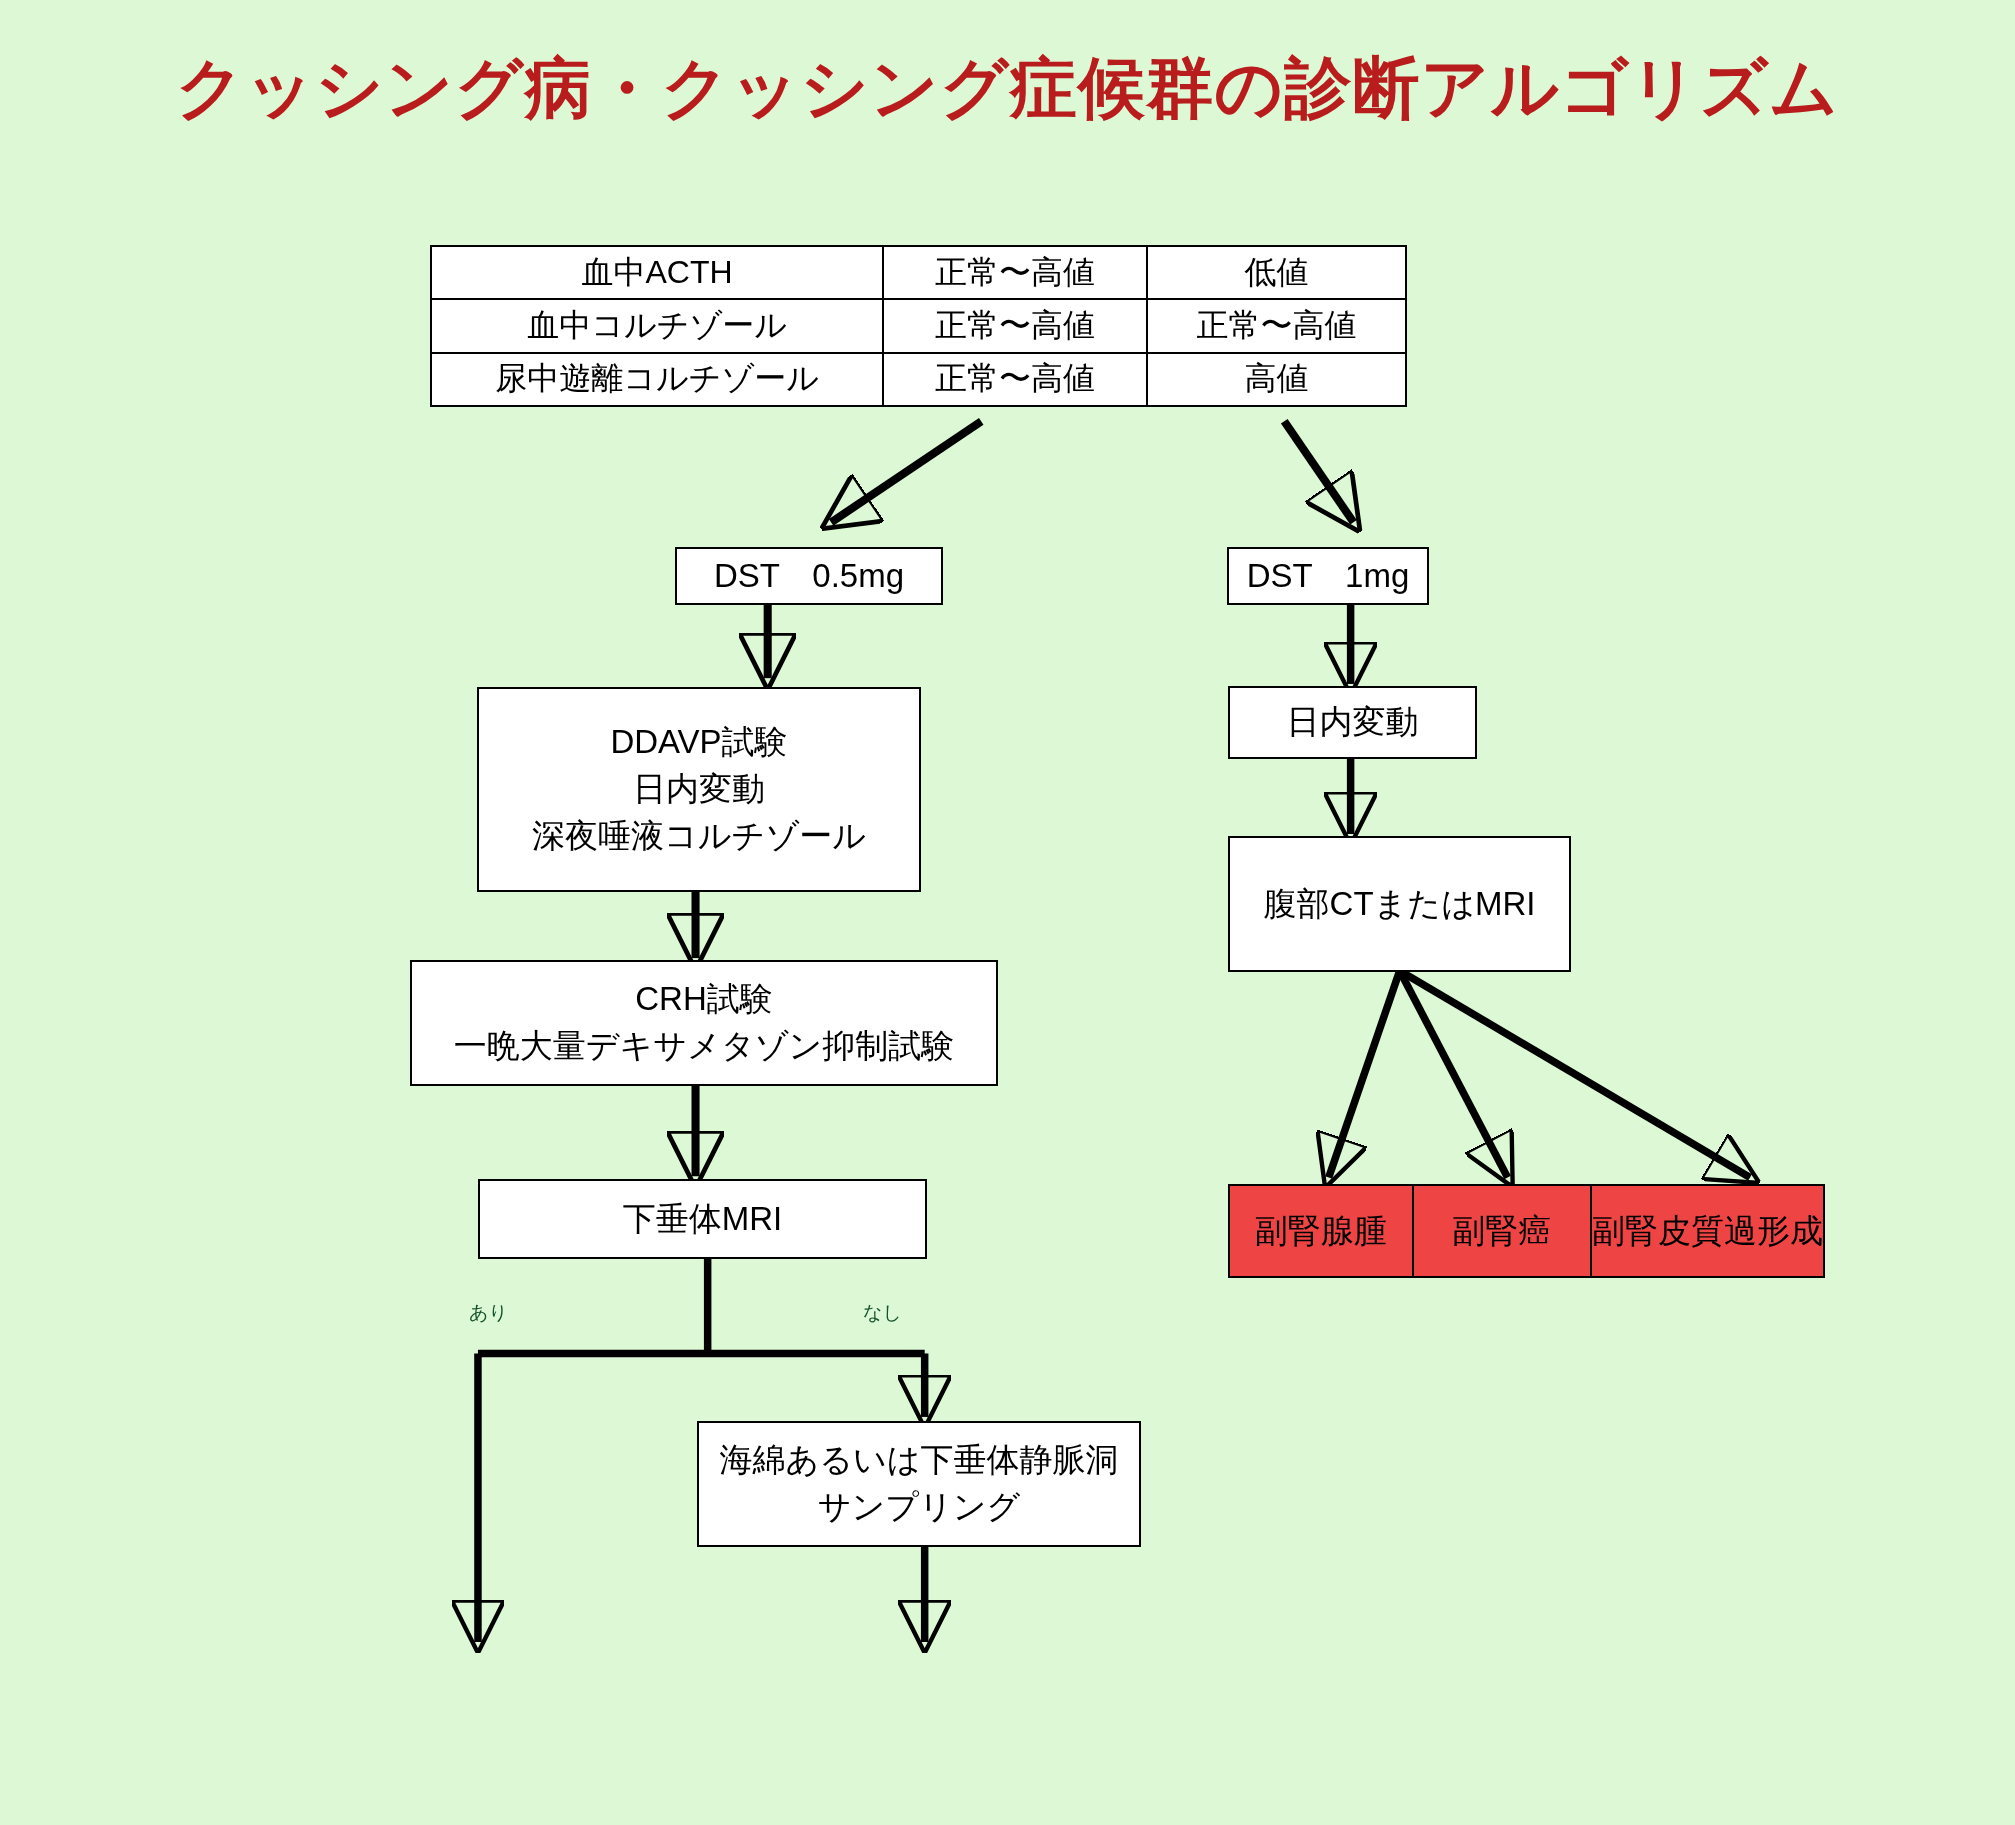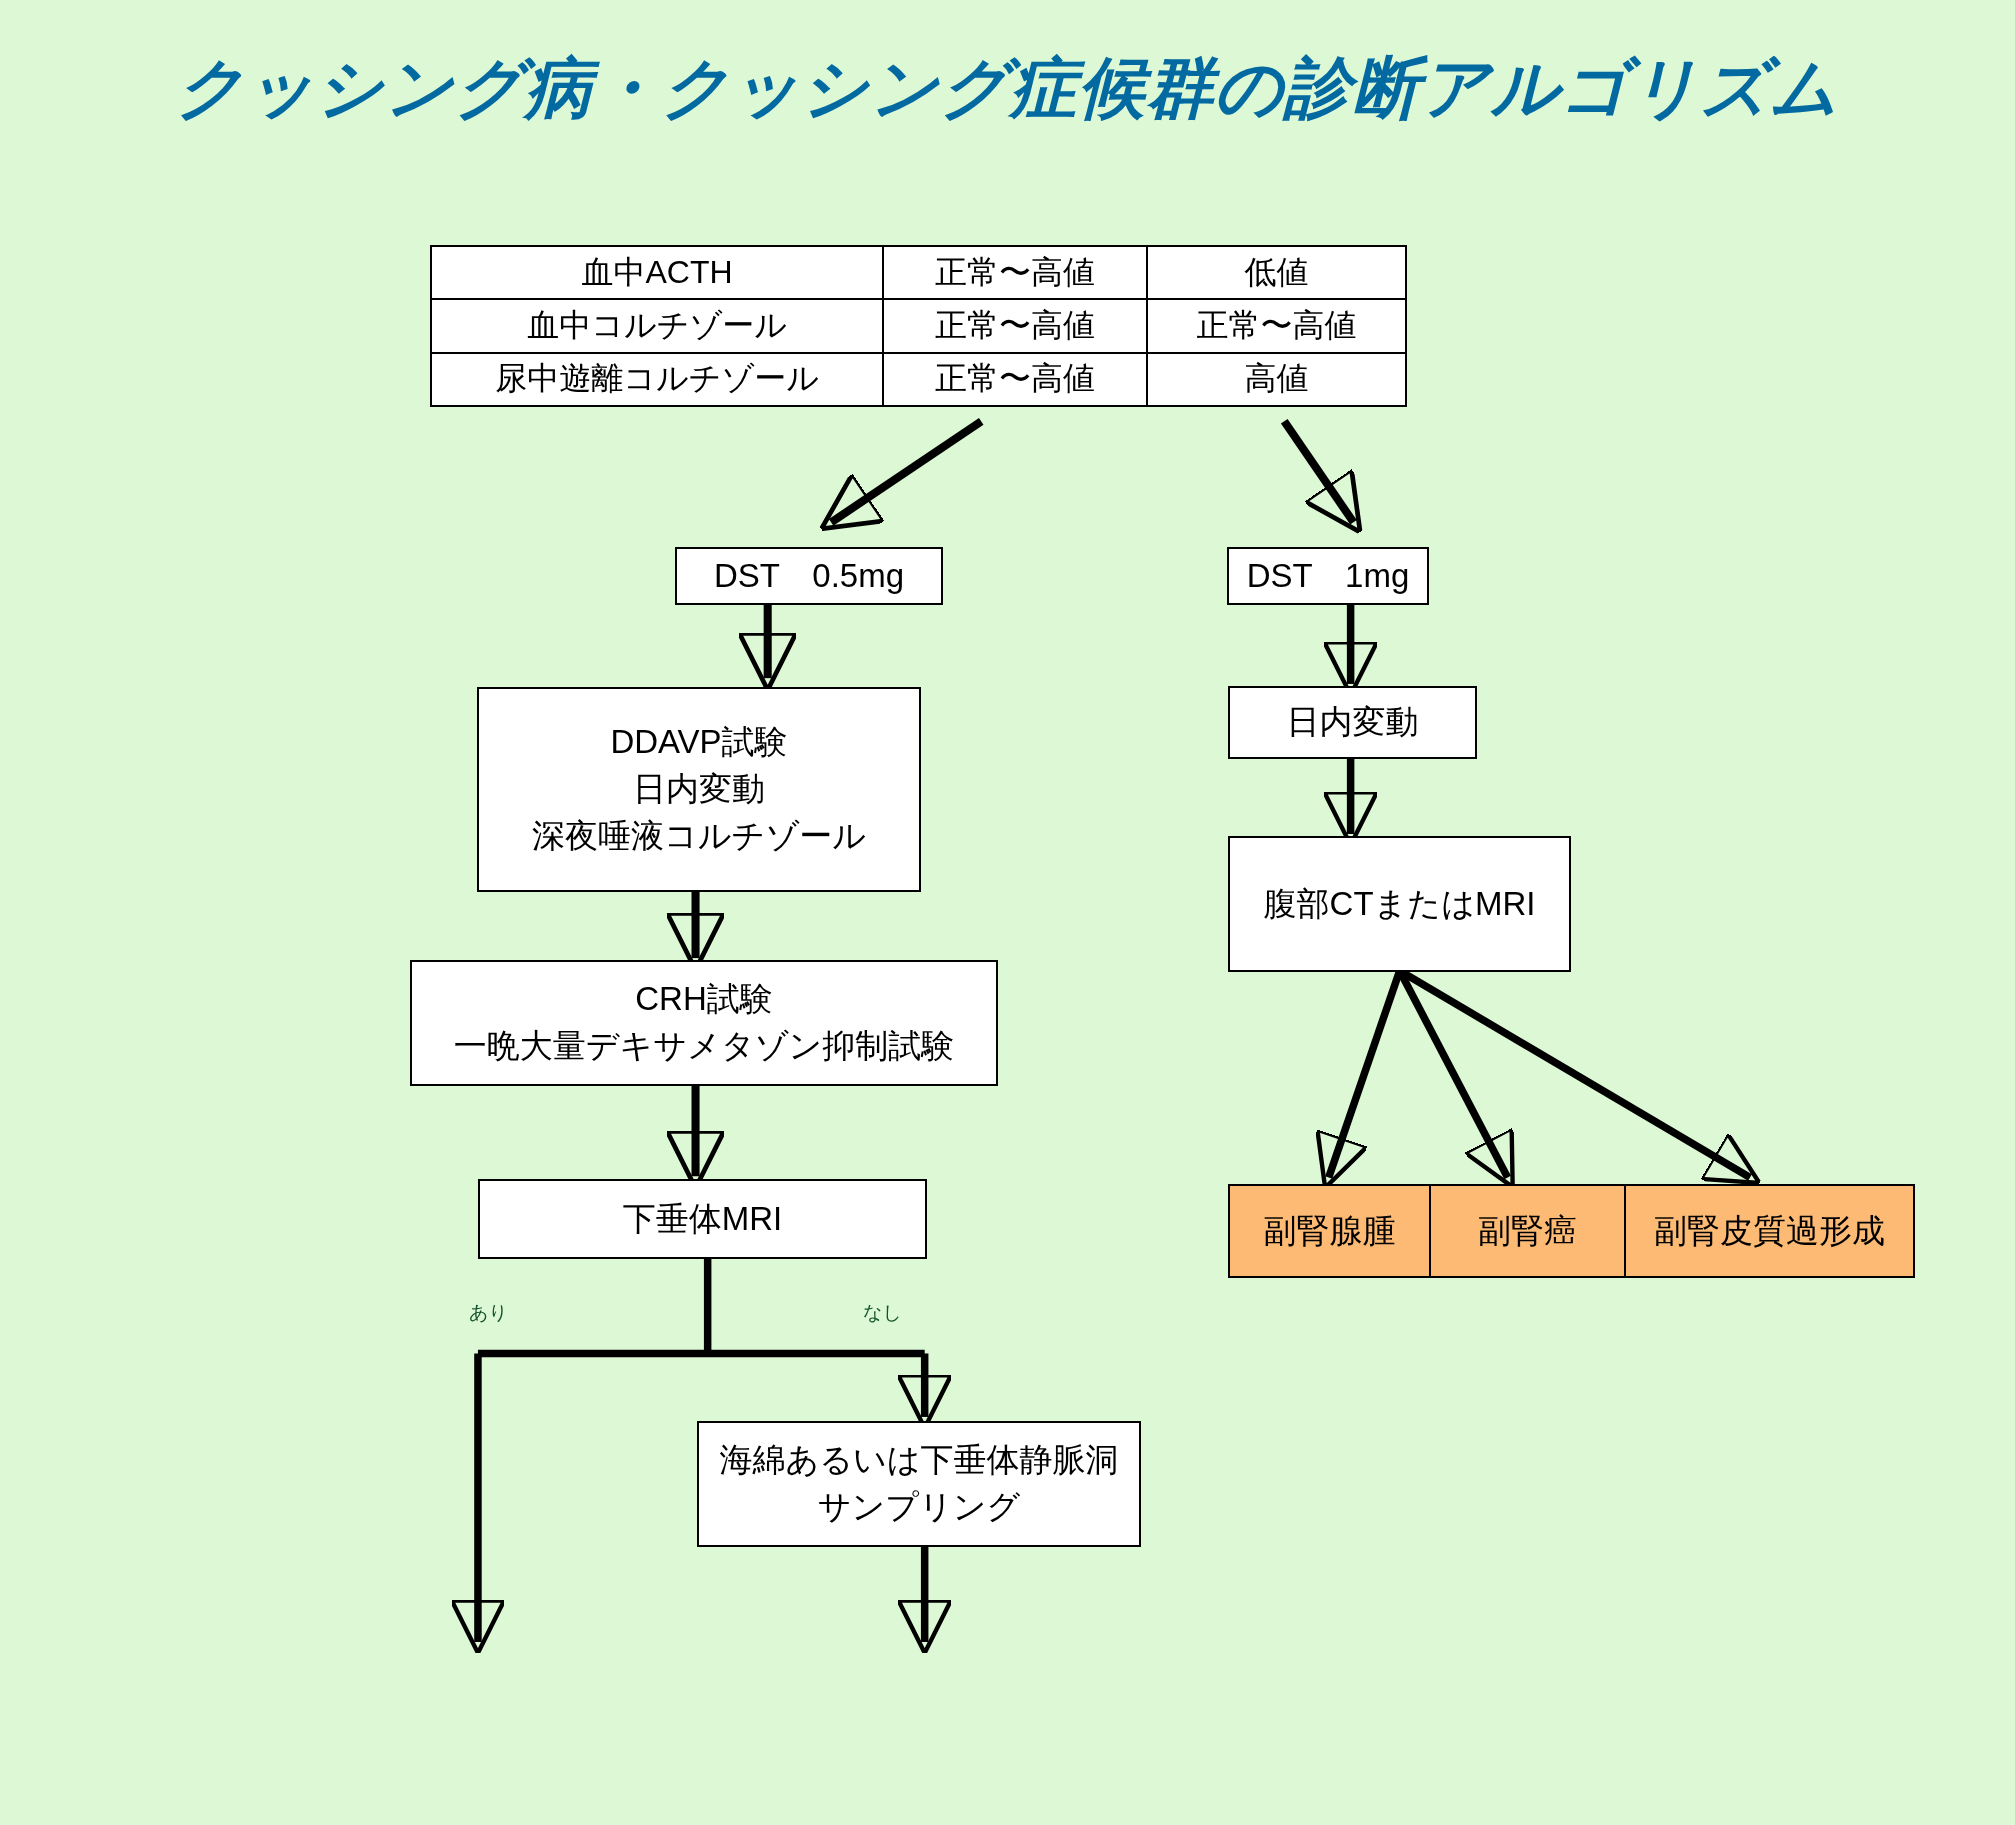--- a/index.html
+++ b/index.html
@@ -23,24 +23,23 @@
 
   
   #page-title {
     position: absolute;
     left: 0;
     top: 43px;
     width: 2015px;
     text-align: center;
     font-size: 67px;
     font-weight: bold;
-    color: #0369a1;
+    color: #b91c1c;
     letter-spacing: 1.2px;
     white-space: nowrap;
-    font-style: italic;
   }
 
   
   .node {
     position: absolute;
     background: #ffffff;
     border: 2.9px solid #000000;
     box-sizing: border-box;
     display: flex;
     flex-direction: column;
@@ -107,25 +106,25 @@
     font-size: 19px;
     color: #14532d;
     white-space: nowrap;
   }
 
   
   #adrenal-strip {
     position: absolute;
     left: 1228px;
     top: 1184px;
-    width: 687px;
+    width: 597px;
     height: 94px;
     border: 2.9px solid #000000;
     box-sizing: border-box;
-    background: #fdba74;
+    background: #ef4444;
     display: flex;
   }
   #adrenal-strip .acell {
     display: flex;
     align-items: center;
     justify-content: center;
     font-size: 33px;
     color: #000000;
     border-right: 2.3px solid #000000;
     box-sizing: border-box;

